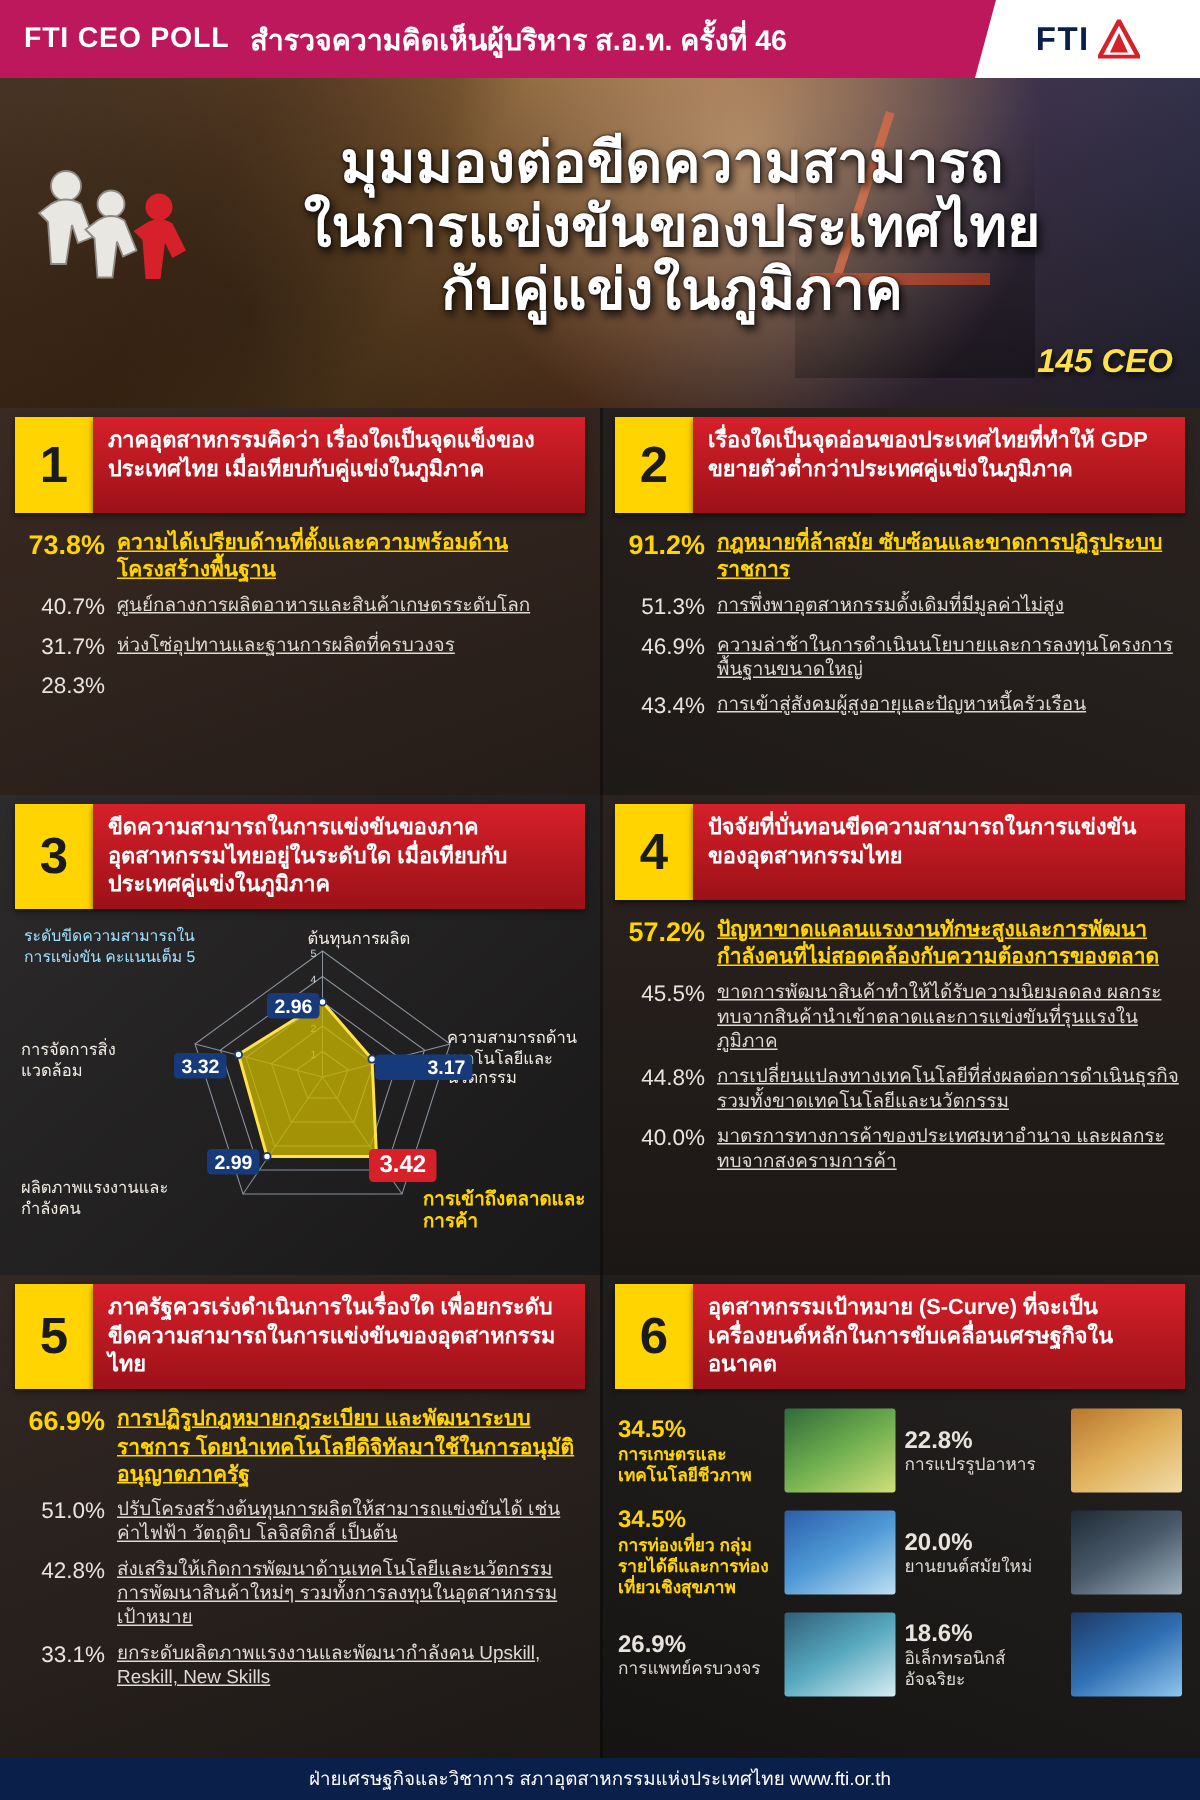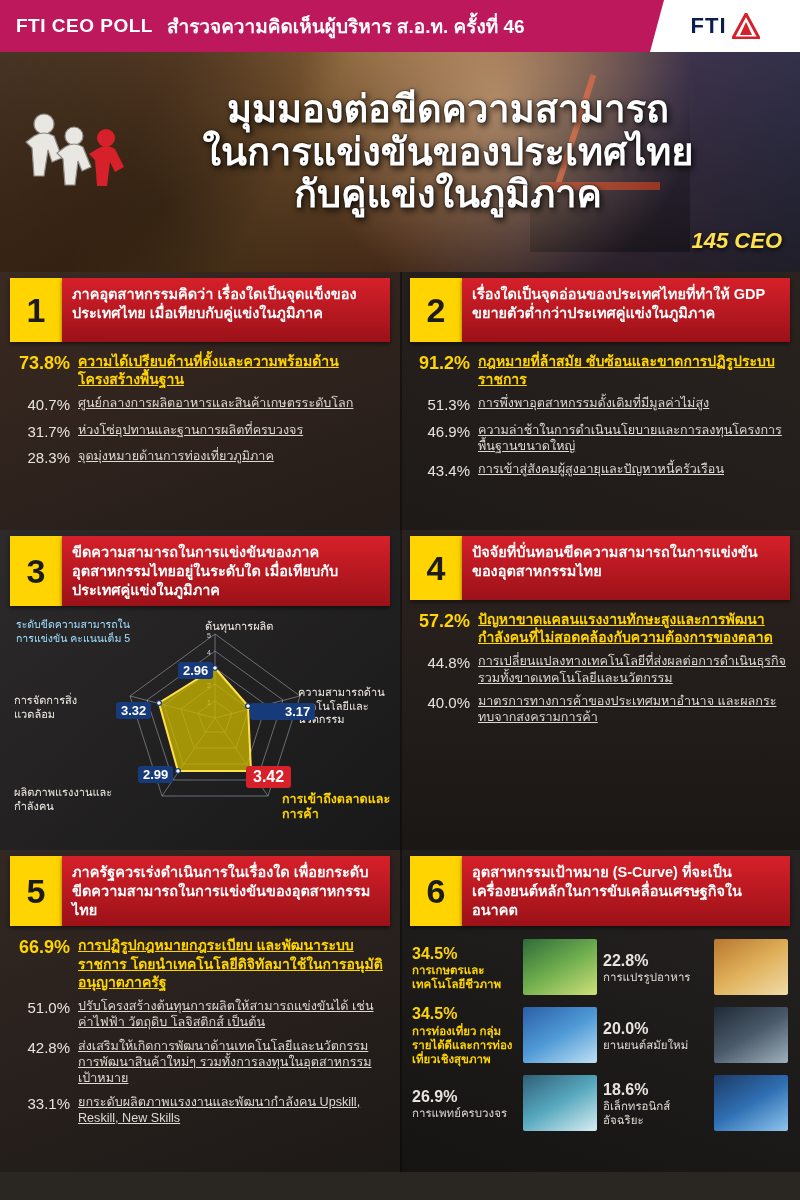--- a/index.html
+++ b/index.html
@@ -226,21 +226,20 @@
         <div class="row">
           <div class="pct">40.7%</div>
           <div class="txt">ศูนย์กลางการผลิตอาหารและสินค้าเกษตรระดับโลก</div>
         </div>
         <div class="row">
           <div class="pct">31.7%</div>
           <div class="txt">ห่วงโซ่อุปทานและฐานการผลิตที่ครบวงจร</div>
         </div>
         <div class="row">
           <div class="pct">28.3%</div>
-          <div class="txt">จุดมุ่งหมายด้านการท่องเที่ยวภูมิภาค</div>
         </div>
       </div>
     </div>
 
     <div class="cell bg-b">
       <div class="qhead">
         <div class="qnum">2</div>
         <div class="qtext">เรื่องใดเป็นจุดอ่อนของประเทศไทยที่ทำให้ GDP ขยายตัวต่ำกว่าประเทศคู่แข่งในภูมิภาค</div>
       </div>
       <div class="stats">
@@ -327,20 +326,24 @@
       <div class="qhead">
         <div class="qnum">4</div>
         <div class="qtext">ปัจจัยที่บั่นทอนขีดความสามารถในการแข่งขันของอุตสาหกรรมไทย</div>
       </div>
       <div class="stats">
         <div class="row top">
           <div class="pct">57.2%</div>
           <div class="txt">ปัญหาขาดแคลนแรงงานทักษะสูงและการพัฒนากำลังคนที่ไม่สอดคล้องกับความต้องการของตลาด</div>
         </div>
         <div class="row">
+          <div class="pct">45.5%</div>
+          <div class="txt">ขาดการพัฒนาสินค้าทำให้ได้รับความนิยมลดลง ผลกระทบจากสินค้านำเข้าตลาดและการแข่งขันที่รุนแรงในภูมิภาค</div>
+        </div>
+        <div class="row">
           <div class="pct">44.8%</div>
           <div class="txt">การเปลี่ยนแปลงทางเทคโนโลยีที่ส่งผลต่อการดำเนินธุรกิจ รวมทั้งขาดเทคโนโลยีและนวัตกรรม</div>
         </div>
         <div class="row">
           <div class="pct">40.0%</div>
           <div class="txt">มาตรการทางการค้าของประเทศมหาอำนาจ และผลกระทบจากสงครามการค้า</div>
         </div>
       </div>
     </div>
 
@@ -421,14 +424,17 @@
             <div class="sc-pct">18.6%</div>
             <div class="sc-lbl">อิเล็กทรอนิกส์อัจฉริยะ</div>
           </div>
           <div class="sc-thumb t6"></div>
         </div>
       </div>
     </div>
 
   </div>
 
+  <div class="footer">
+    <span>ฝ่ายเศรษฐกิจและวิชาการ สภาอุตสาหกรรมแห่งประเทศไทย www.fti.or.th</span>
+  </div>
 
 </div>
 
 </body></html>

